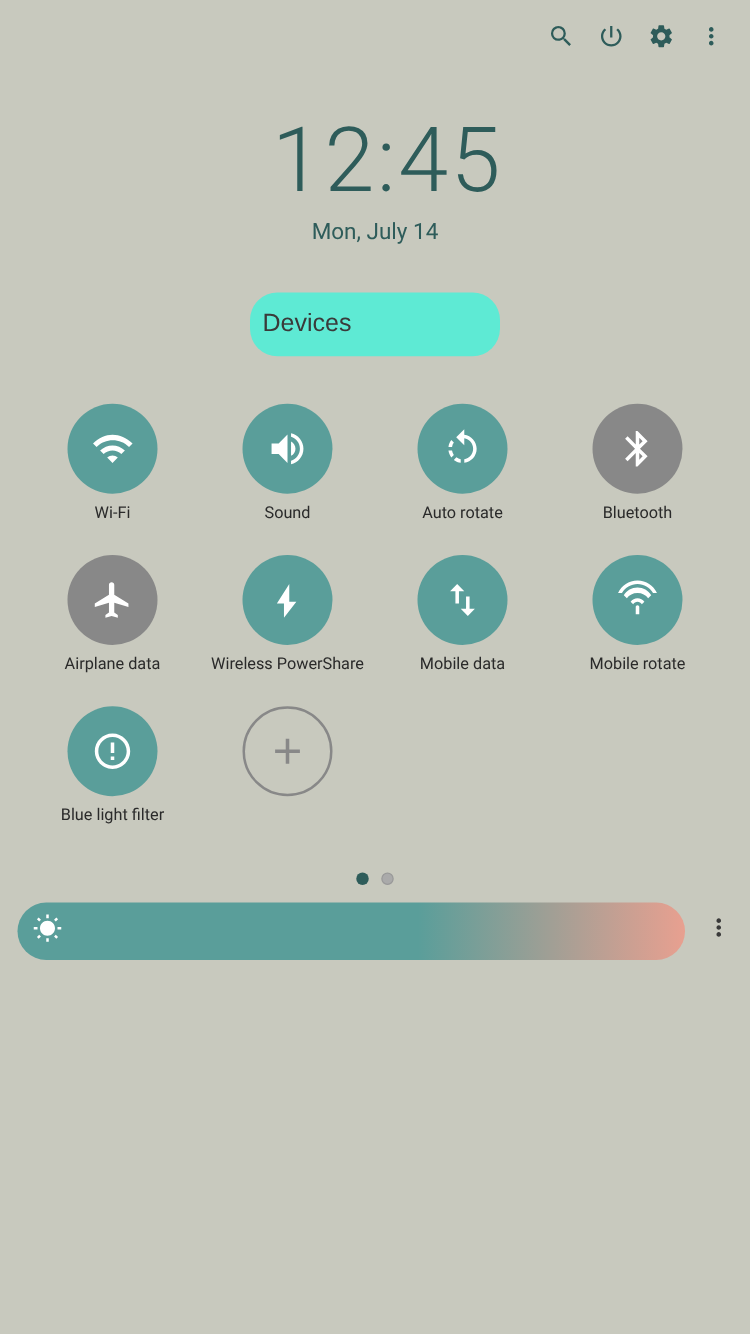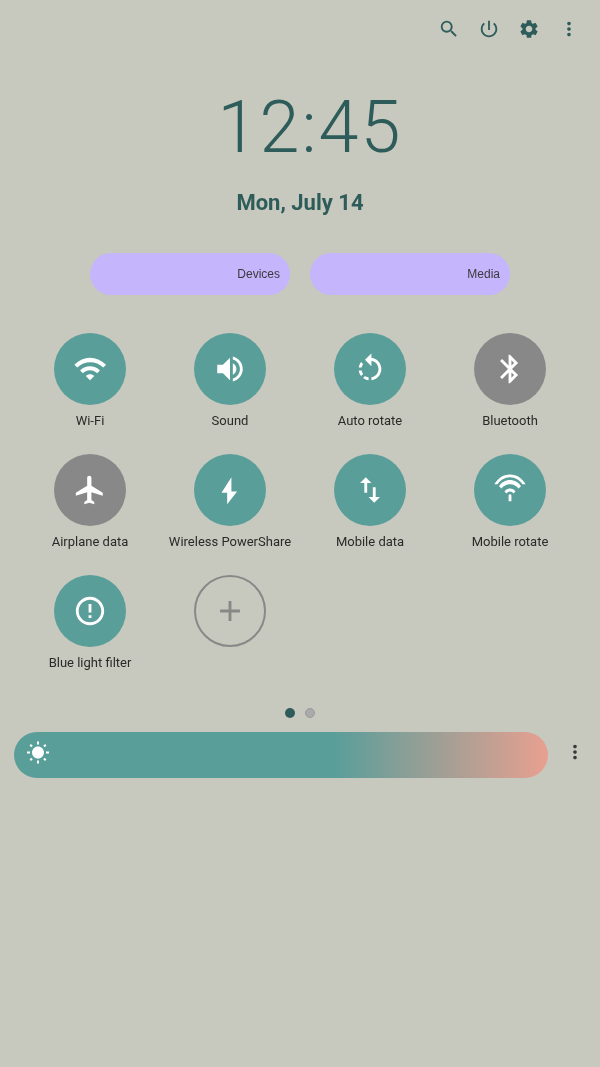--- a/index.html
+++ b/index.html
@@ -32,43 +32,43 @@
       padding: 30px 0 10px;
     }
     .clock-time {
       font-size: 72px;
       font-weight: 300;
       color: #2e5c5a;
       letter-spacing: 2px;
       margin-left: 20px;
     }
     .clock-date {
-      font-size: 22px;
+      font-size: 18px;
       color: #2e5c5a;
-      font-weight: 700;
-      margin-top: 20px;
+      font-weight: 400;
+      margin-top: 4px;
     }
 
     
     .tab-row {
       display: flex;
       justify-content: center;
       gap: 20px;
       padding: 28px 30px 20px;
     }
     .tab-btn {
       flex: 1;
-      background: #c4b5fd;
+      background: #5eead4;
       border: none;
       border-radius: 22px;
       padding: 14px 10px;
-      font-size: 12px;
+      font-size: 20px;
       color: #3a3a3a;
       cursor: pointer;
-      text-align: right;
+      text-align: left;
       max-width: 200px;
     }
 
     
     .toggles-grid {
       display: grid;
       grid-template-columns: repeat(4, 1fr);
       gap: 8px 0;
       padding: 10px 20px;
     }
@@ -180,21 +180,20 @@
   </span>
 </div>
 
 <div class="clock-section">
   <div class="clock-time">12:45</div>
   <div class="clock-date">Mon, July 14</div>
 </div>
 
 <div class="tab-row">
   <button class="tab-btn">Devices</button>
-  <button class="tab-btn">Media</button>
 </div>
 
 <div class="toggles-grid">
 
   <div class="toggle-item">
     <div class="toggle-circle active">
       <svg class="icon-svg" viewBox="0 0 24 24">
           <path d="M1 9l2 2c5.07-5.06 13.26-5.06 18.34 0l2-2C16.52 2.37 7.46 2.37 1 9zm8 8l3 3 3-3c-1.65-1.66-4.34-1.66-6 0zm-4-4l2 2c2.76-2.77 7.24-2.77 10 0l2-2C15.14 9.14 8.87 9.14 5 13z"></path>
         </svg>
     </div>

